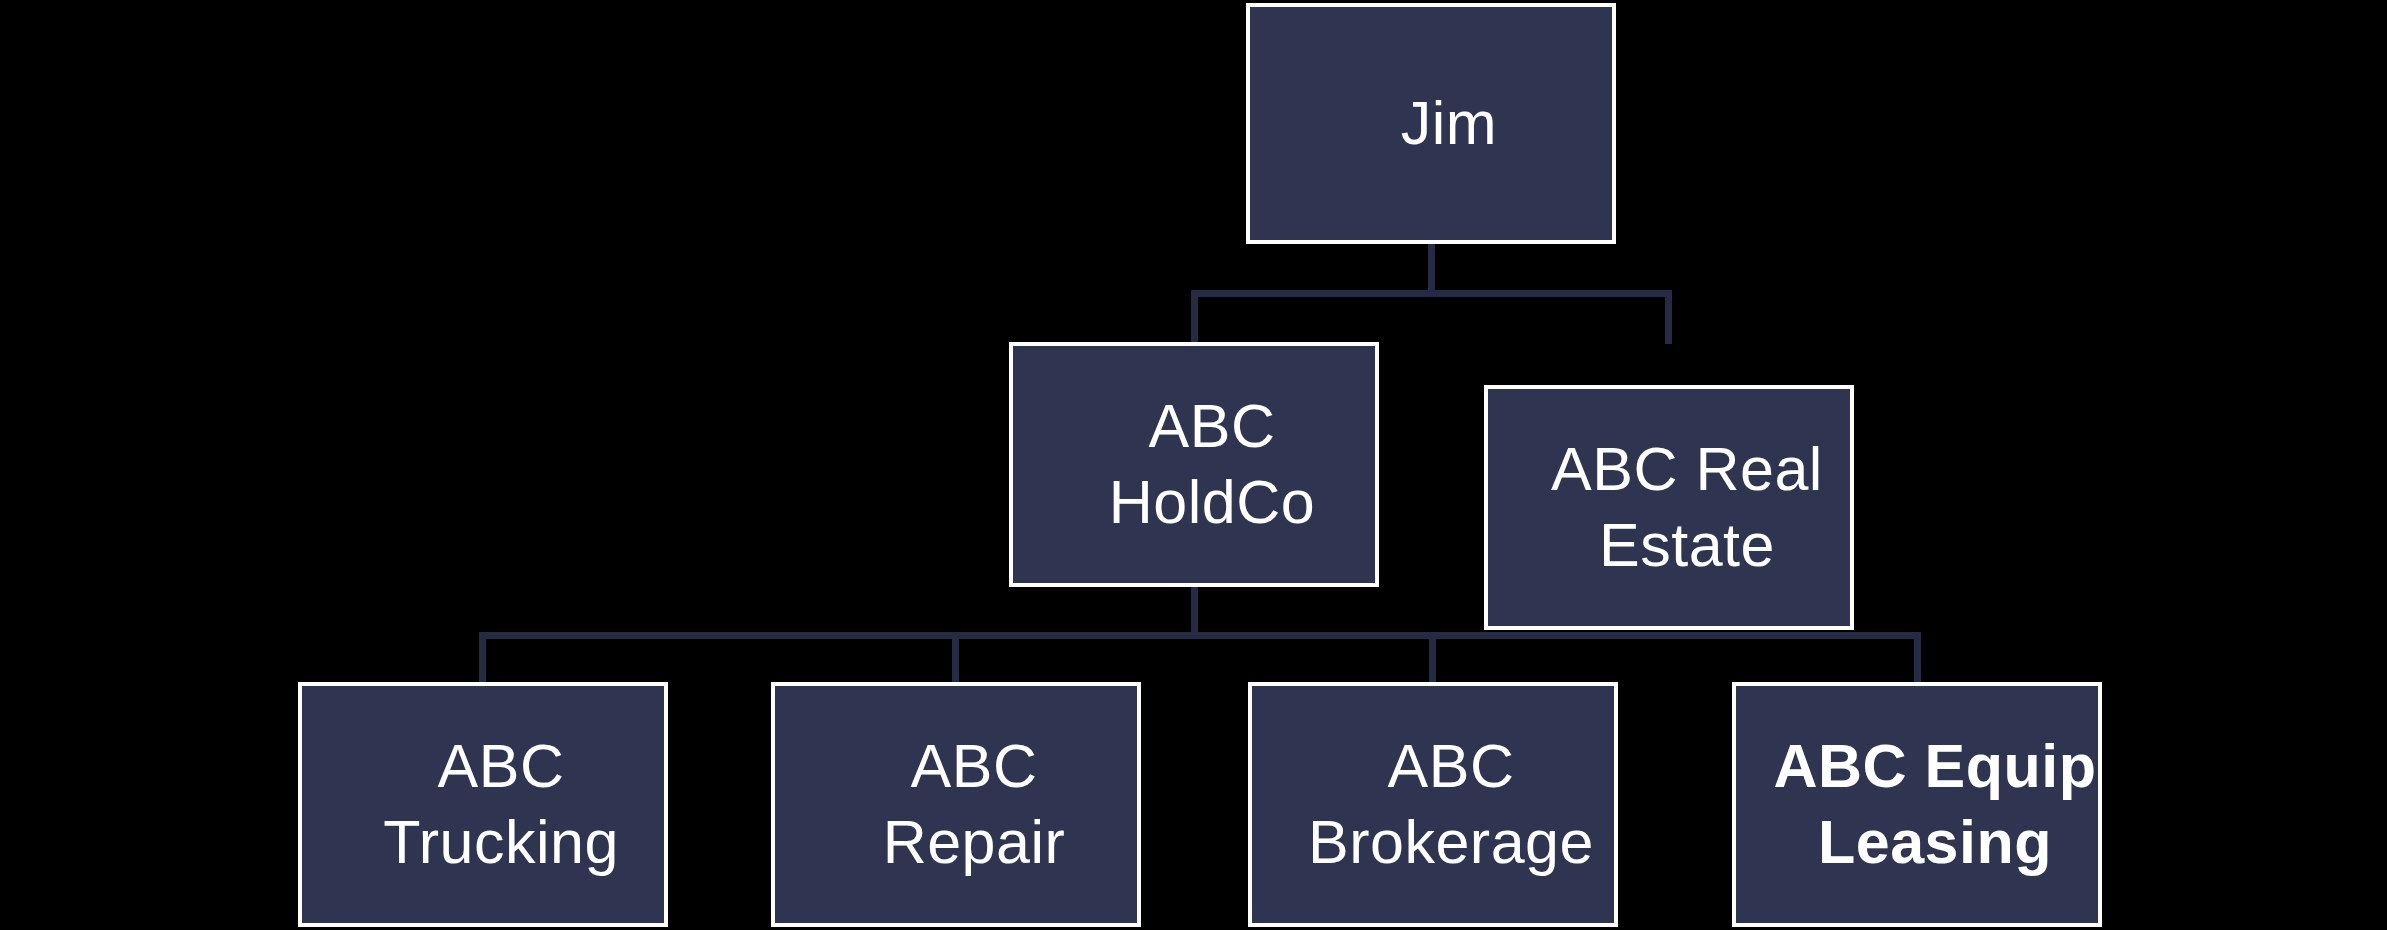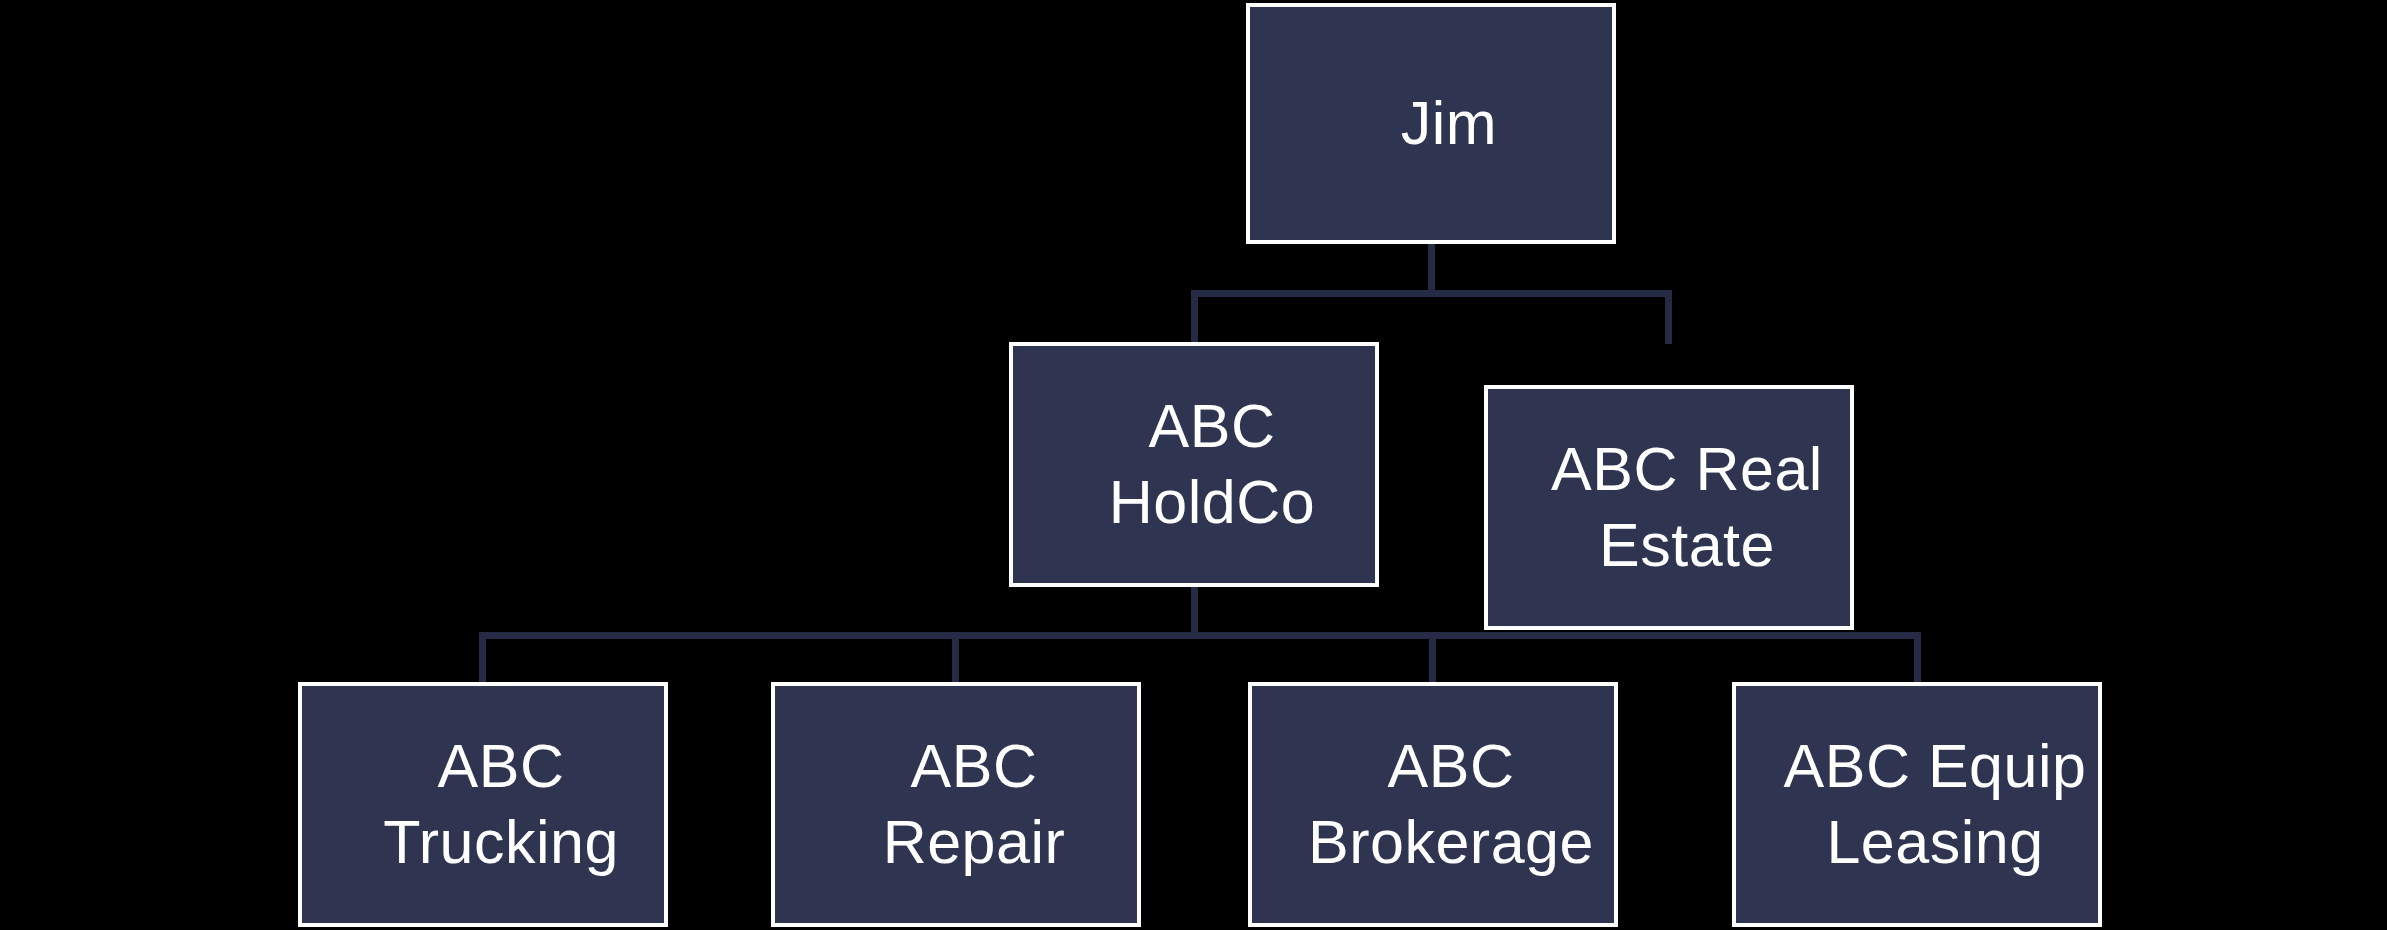--- a/index.html
+++ b/index.html
@@ -37,21 +37,21 @@
     position: absolute;
     background: var(--connector-color, #252B45);
   }
   
   .n-jim        { left: 1246px; top: 3px;   width: 370px; height: 241px; }
   .n-holdco     { left: 1009px; top: 342px; width: 370px; height: 245px; }
   .n-realestate { left: 1484px; top: 342px; width: 370px; height: 245px; margin-top: 43px; }
   .n-trucking   { left: 298px;  top: 682px; width: 370px; height: 245px; }
   .n-repair     { left: 771px;  top: 682px; width: 370px; height: 245px; }
   .n-brokerage  { left: 1248px; top: 682px; width: 370px; height: 245px; }
-  .n-equip      { left: 1732px; top: 682px; width: 370px; height: 245px; }
+  .n-equip      { left: 1732px; top: 682px; width: 370px; height: 245px; font-weight: bold; }
   
   .c-jim-drop       { left: 1428px; top: 242px; width: 7px;    height: 55px; }
   .c-h1             { left: 1191px; top: 290px; width: 481px;  height: 7px;  }
   .c-stub-holdco    { left: 1191px; top: 290px; width: 7px;    height: 54px; }
   .c-stub-realestate{ left: 1665px; top: 290px; width: 7px;    height: 54px; }
   .c-holdco-drop    { left: 1191px; top: 585px; width: 7px;    height: 54px; }
   .c-h2             { left: 479px;  top: 632px; width: 1442px; height: 7px;  }
   .c-stub-trucking  { left: 479px;  top: 632px; width: 7px;    height: 52px; }
   .c-stub-repair    { left: 952px;  top: 632px; width: 7px;    height: 52px; }
   .c-stub-brokerage { left: 1429px; top: 632px; width: 7px;    height: 52px; }

